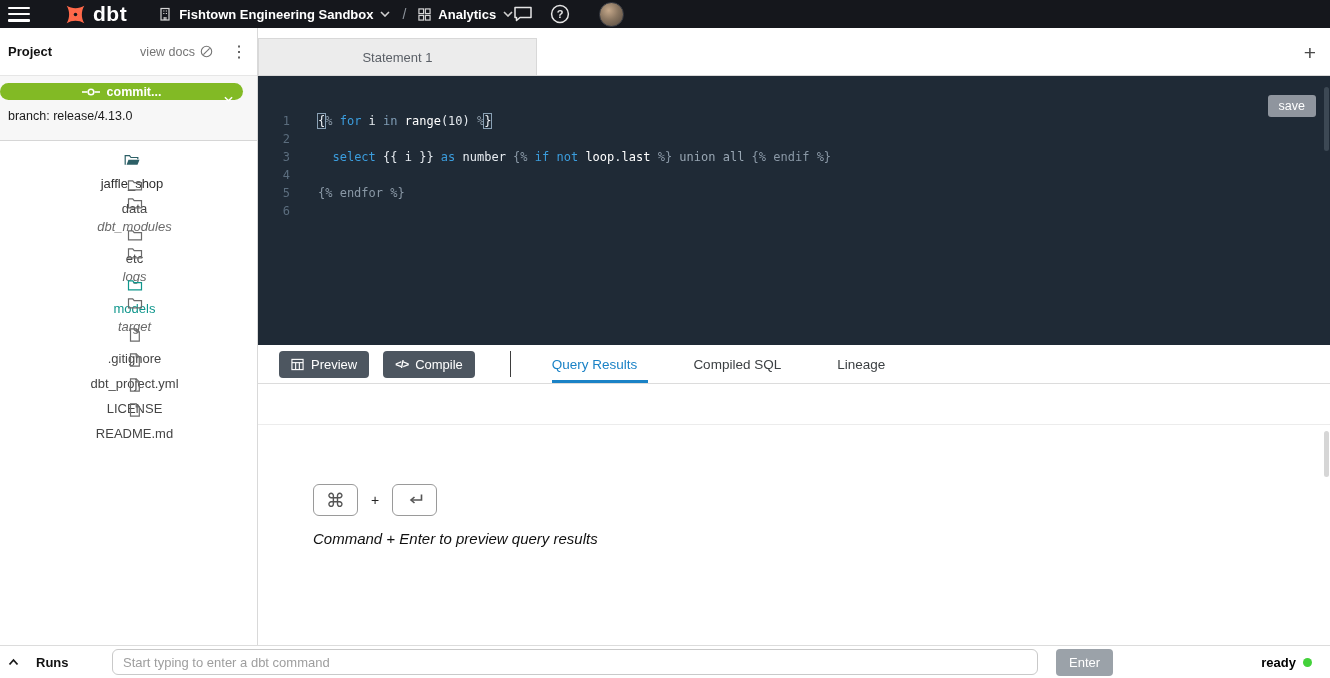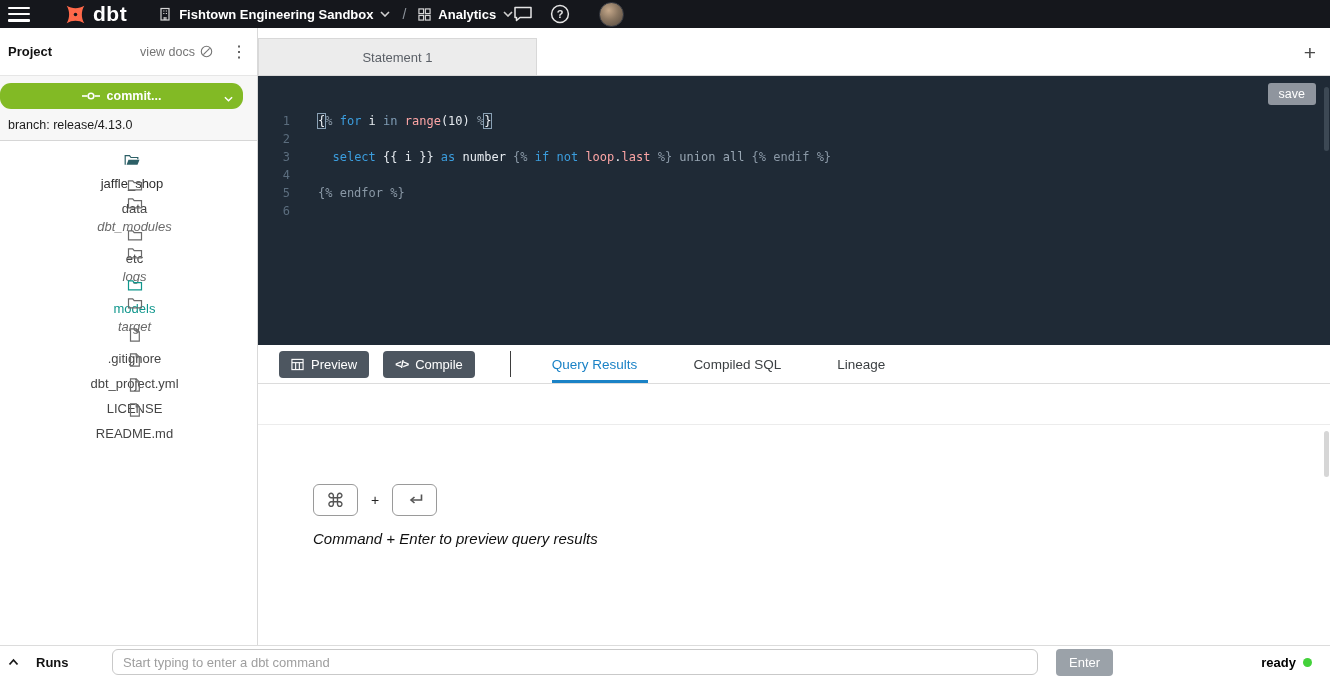--- a/index.html
+++ b/index.html
@@ -25,21 +25,21 @@
   
   .main { flex:1 1 auto; display:flex; min-height:0; }
 
   
   .sidebar { flex:0 0 258px; width:258px; border-right:1px solid #d9d9d9; display:flex; flex-direction:column; background:#fff; }
   .sb-header { height:48px; flex:0 0 48px; display:flex; align-items:center; padding:0 12px 0 8px; border-bottom:1px solid #e6e6e6; }
   .sb-title { font-weight:bold; font-size:13px; color:#111; }
   .viewdocs { margin-left:auto; display:flex; align-items:center; gap:5px; color:#757575; font-size:12.5px; cursor:pointer; margin-right:18px; }
   .kebab { color:#444; font-size:16px; cursor:pointer; width:14px; text-align:center; }
   .commit-area { flex:0 0 65px; height:65px; background:#f7f7f7; border-bottom:1px solid #d6d6d6; padding-top:7px; }
-  .commit-btn { width:243px; height:26px; border:none; border-radius:11px; background:#82ba25; color:#fff; font-weight:bold;
+  .commit-btn { width:243px; height:17px; border:none; border-radius:11px; background:#82ba25; color:#fff; font-weight:bold;
                 font-size:12.5px; font-family:inherit; display:flex; align-items:center; justify-content:center; gap:7px; position:relative; cursor:pointer; }
   .commit-btn .commit-chev { position:absolute; right:10px; top:8px; }
   .branch { font-size:12.5px; color:#1c1c1c; padding:9px 8px 0; }
   .tree { flex:1; padding-top:11px; overflow:hidden; }
   .tree-row { height:25px; display:flex; align-items:center; gap:8px; padding-left:12px; font-size:13px; color:#454545; cursor:pointer;flex-direction:column; }
   .tree-row.root { padding-left:7px; color:#303030; }
   .tree-row.ignored { font-style:italic; color:#6a6a6a;justify-content:center; }
   .tree-row.active { color:#0f968c; }
   .tree-icon { width:16px; height:16px; color:#6b6b6b; flex:0 0 16px; display:flex; }
   .tree-row.root .tree-icon { color:#2c5f66; }
@@ -51,23 +51,23 @@
   .tab { width:279px; height:37px; background:#ececec; border:1px solid #d8d8d8; border-bottom:none; display:flex; align-items:center; justify-content:center; font-size:13px; color:#5a5f66; cursor:pointer; }
   .newtab { position:absolute; right:9px; top:50%; transform:translateY(-50%); font-size:21px; font-weight:300; color:#4a4a4a; width:22px; text-align:center; cursor:pointer; line-height:1; }
 
   
   .editor { flex:0 0 269px; height:269px; background:#1f2a36; position:relative; display:flex; overflow:hidden; }
   .gutter { flex:0 0 44px; width:44px; padding-top:36px; text-align:right; }
   .ln { height:18px; line-height:18px; font-family:"DejaVu Sans Mono", monospace; font-size:12px; color:#5b6d7e; padding-right:12px; }
   .code-lines { flex:1; padding-top:36px; padding-left:16px; }
   .cl { height:18px; line-height:18px; font-family:"DejaVu Sans Mono", monospace; font-size:12px; white-space:pre; color:#e6ebf0; cursor:text; }
   .tk-j { color:#8a98a6; } .tk-k { color:#3b9ddd; } .tk-k2 { color:#7f9cb5; }
-  .tk-c { color:#fca5a5; } .tk-p { color:#e6ebf0; } .tk-g { color:#98a6b3; }
+  .tk-c { color:#ffffff; } .tk-p { color:#e6ebf0; } .tk-g { color:#98a6b3; }
   .tk-m { color:#eef2f6; outline:1px solid #89a0b4; }
-  .save-btn { position:absolute; top:7px; right:14px; background:#8f959e; color:#fff; border:none; border-radius:3px;
+  .save-btn { position:absolute; top:19px; right:14px; background:#8f959e; color:#fff; border:none; border-radius:3px;
               font-size:12.5px; font-family:inherit; padding:4px 11px; cursor:pointer; z-index:2; }
   .ed-scrollbar { position:absolute; right:1px; top:11px; width:5px; height:64px; background:#3c4854; border-radius:3px; cursor:pointer; }
 
   
   .panel { flex:1 1 auto; display:flex; flex-direction:column; background:#fff; min-height:0; }
   .panel-toolbar { flex:0 0 39px; height:39px; border-bottom:1px solid #dcdcdc; display:flex; align-items:center; padding-left:21px; }
   .pv-btn { height:27px; background:#4d5660; color:#fff; border:none; border-radius:4px; font-size:13px; font-family:inherit;
             display:flex; align-items:center; gap:7px; padding:0 12px; margin-right:14px; cursor:pointer; }
   .code-glyph { font-size:11px; font-weight:bold; letter-spacing:-1px; }
   .vdiv { width:1px; height:26px; background:#3d3d3d; margin-left:21px; }

